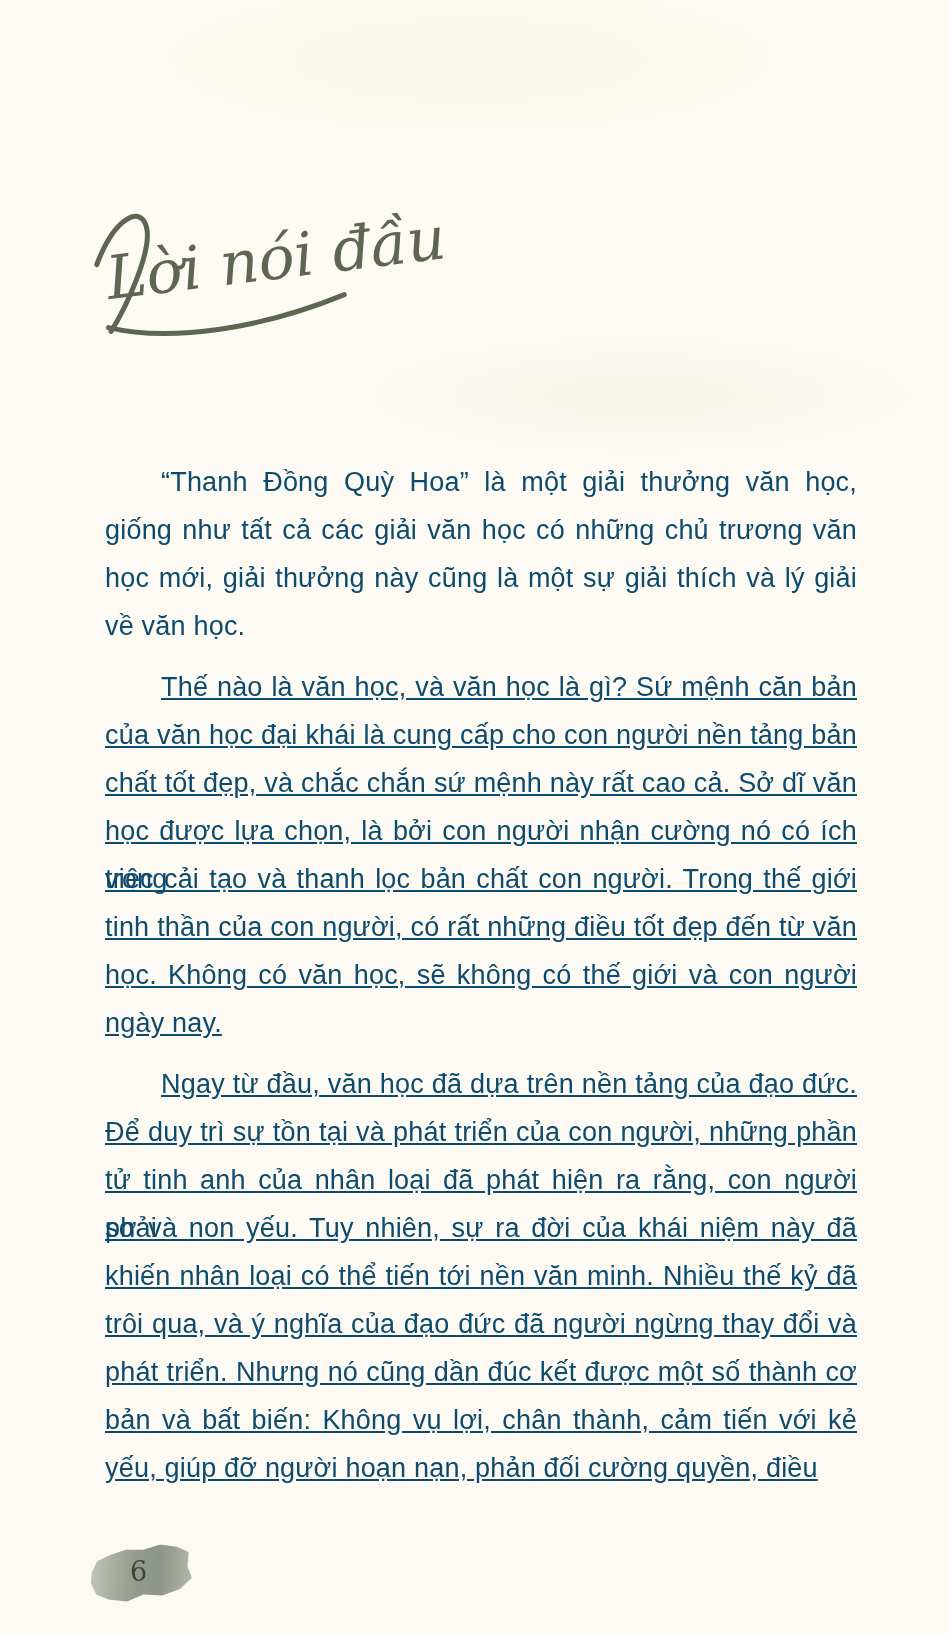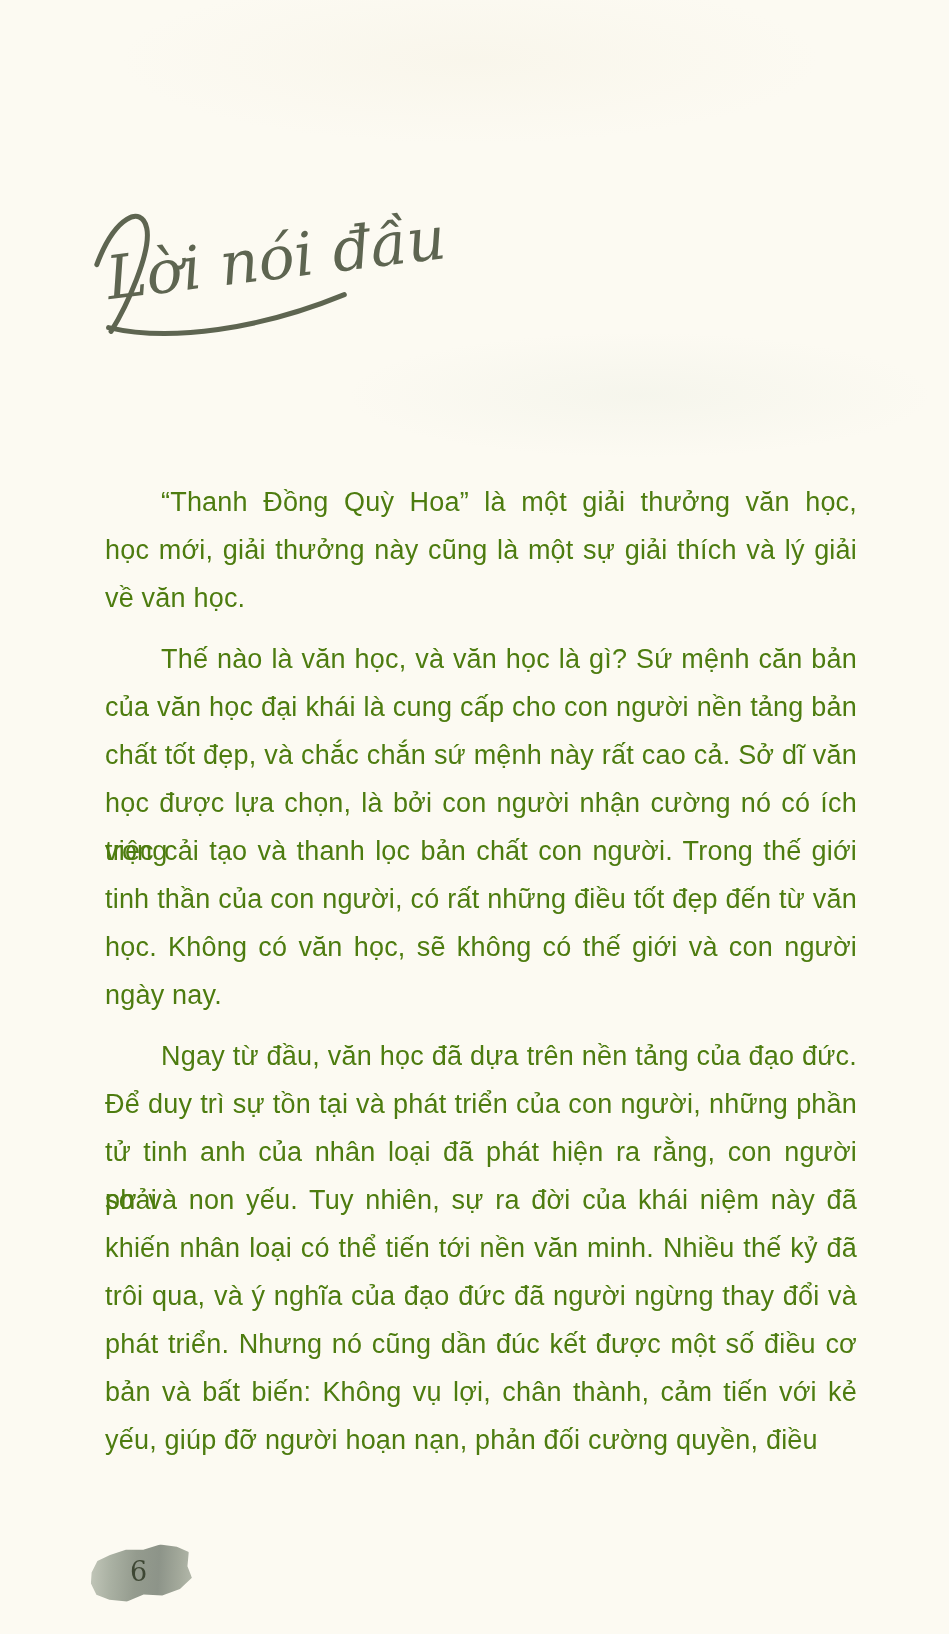--- a/index.html
+++ b/index.html
@@ -28,27 +28,27 @@
     position: absolute;
     left: 92px;
     top: 178px;
     width: 380px;
     height: 175px;
   }
 
   .body-text {
     position: absolute;
     left: 105px;
-    top: 478px;
+    top: 458px;
     width: 752px;
-    color: #4d7c0f;
+    color: #0c4a6e;
     font-size: 27px;
     letter-spacing: 0.2px;
   }
-  .para + .para { margin-top: 13px; }
+  .para + .para { margin-top: 13px; text-decoration: underline; }
   .line {
     height: 48px;
     line-height: 48px;
     text-align: justify;
     text-align-last: justify;
     white-space: normal;
   }
   .line.last { text-align-last: left; }
   .line.first { text-indent: 56px; }
 
@@ -84,41 +84,42 @@
     <g transform="rotate(-7 190 85)">
       <text x="14" y="100" font-family="DejaVu Serif, serif" font-style="italic" font-size="60" fill="#5e6551">Lời nói đầu</text>
       <path d="M6 64 C 30 18, 58 10, 60 34 C 62 58, 30 110, 12 132" stroke="#5e6551" stroke-width="5" fill="none" stroke-linecap="round"></path>
       <path d="M10 128 C 70 150, 160 148, 248 124" stroke="#5e6551" stroke-width="5" fill="none" stroke-linecap="round"></path>
     </g>
   </svg>
 
   <div class="body-text">
       <div class="para">
         <div class="line first">“Thanh Đồng Quỳ Hoa” là một giải thưởng văn học,</div>
+        <div class="line">giống như tất cả các giải văn học có những chủ trương văn</div>
         <div class="line">học mới, giải thưởng này cũng là một sự giải thích và lý giải</div>
         <div class="line last">về văn học.</div>
       </div>
       <div class="para">
         <div class="line first">Thế nào là văn học, và văn học là gì? Sứ mệnh căn bản</div>
         <div class="line">của văn học đại khái là cung cấp cho con người nền tảng bản</div>
         <div class="line">chất tốt đẹp, và chắc chắn sứ mệnh này rất cao cả. Sở dĩ văn</div>
         <div class="line">học được lựa chọn, là bởi con người nhận cường nó có ích trong</div>
         <div class="line">việc cải tạo và thanh lọc bản chất con người. Trong thế giới</div>
         <div class="line">tinh thần của con người, có rất những điều tốt đẹp đến từ văn</div>
         <div class="line">học. Không có văn học, sẽ không có thế giới và con người</div>
         <div class="line last">ngày nay.</div>
       </div>
       <div class="para">
         <div class="line first">Ngay từ đầu, văn học đã dựa trên nền tảng của đạo đức.</div>
         <div class="line">Để duy trì sự tồn tại và phát triển của con người, những phần</div>
         <div class="line">tử tinh anh của nhân loại đã phát hiện ra rằng, con người phải</div>
         <div class="line">sơ và non yếu. Tuy nhiên, sự ra đời của khái niệm này đã</div>
         <div class="line">khiến nhân loại có thể tiến tới nền văn minh. Nhiều thế kỷ đã</div>
         <div class="line">trôi qua, và ý nghĩa của đạo đức đã người ngừng thay đổi và</div>
-        <div class="line">phát triển. Nhưng nó cũng dần đúc kết được một số điều cơ</div>
+        <div class="line">phát triển. Nhưng nó cũng dần đúc kết được một số thành cơ</div>
         <div class="line">bản và bất biến: Không vụ lợi, chân thành, cảm tiến với kẻ</div>
         <div class="line last">yếu, giúp đỡ người hoạn nạn, phản đối cường quyền, điều</div>
       </div>
     </div>
 
   <div class="brush">
     <span class="page-number">6</span>
   </div>
 
 </div>

